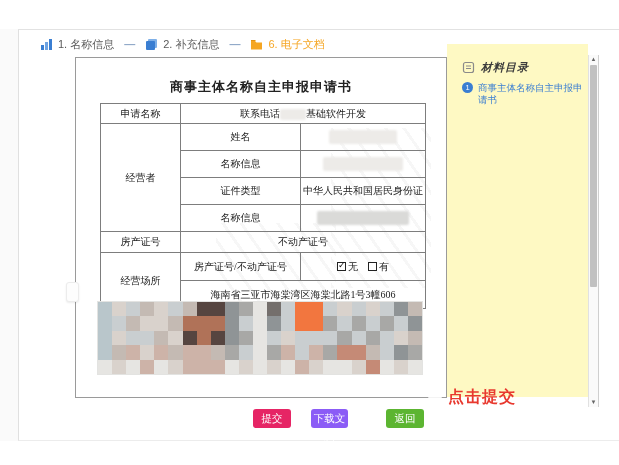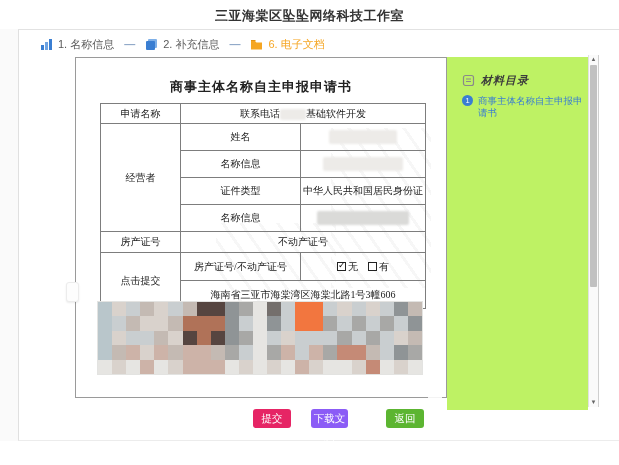--- a/index.html
+++ b/index.html
@@ -50,21 +50,21 @@
   
   #mosaic { position:absolute; left:22px; top:244px; width:324px; height:72px;
     display:grid; grid-template-columns:repeat(23,1fr); grid-template-rows:repeat(5,1fr);
     outline:1px solid #e3e3e1; }
 
   
   #handle { position:absolute; left:66px; top:282px; width:13px; height:20px; background:#fdfdfd;
     border:1px solid #ececec; border-radius:3px; box-shadow:0 1px 2px rgba(0,0,0,.08); }
 
   
-  #sidebar { position:absolute; left:447px; top:57px; width:141px; height:353px; background:#bef264; }
+  #sidebar { position:absolute; left:447px; top:44px; width:141px; height:353px; background:#fef9c3; }
   #catalog-head { position:absolute; left:15px; top:16px; display:flex; align-items:center; gap:6px; }
   #catalog-title { font-size:11px; font-weight:bold; font-style:italic; color:#3c3c3c; letter-spacing:1px; }
   .cat-item { position:absolute; left:15px; top:38px; display:flex; align-items:flex-start; gap:5px; cursor:pointer; }
   .cat-dot { width:11px; height:11px; border-radius:50%; background:#3a7ed2; color:#fff; font-size:7.5px;
     line-height:11px; text-align:center; flex:0 0 auto; font-family:"Liberation Sans",sans-serif; }
   .cat-label { font-size:9.5px; color:#3a7ed2; line-height:12px; }
   .smudge { position:absolute; background:rgba(255,255,255,.88); border-radius:6px; }
 
   
   #scrollbar { position:absolute; left:588px; top:55px; width:11px; height:352px;
@@ -85,21 +85,20 @@
   #btn-back { left:386px; width:38px; background:#5cb531; }
 
   #annotation { position:absolute; left:448px; top:387px; font-size:16px; font-weight:bold;
     color:#e8392f; letter-spacing:1px; }
 </style>
 </head>
 <body>
 
 <div id="stage">
 
-  <div id="page-title">三亚海棠区坠坠网络科技工作室</div>
 
   <div id="left-strip"></div>
   <div id="panel"></div>
 
   <div id="steps">
     <div class="step">
       <svg class="step-ico" viewBox="0 0 13 13">
         <rect x="1" y="7" width="3" height="5" fill="#3a7ed2"></rect>
         <rect x="5" y="4" width="3" height="8" fill="#6ea3e2"></rect>
         <rect x="9" y="1" width="3" height="11" fill="#3a7ed2"></rect>
@@ -158,21 +157,21 @@
       </tr>
       <tr class="rh2">
         <td>名称信息</td>
         <td><span class="blur gray" style="width:92px;height:14px"></span></td>
       </tr>
       <tr class="rh3">
         <td>房产证号</td>
         <td colspan="2">不动产证号</td>
       </tr>
       <tr class="rh4">
-        <td rowspan="2">点击提交</td>
+        <td rowspan="2">经营场所</td>
         <td>房产证号/不动产证号</td>
         <td>
           <span class="cbx checked"></span><span>无</span><span class="cb-gap"></span><span class="cbx"></span><span>有</span>
         </td>
       </tr>
       <tr class="rh4">
         <td colspan="2">海南省三亚市海棠湾区海棠北路1号3幢606</td>
       </tr>
     </tbody>
       </table>
@@ -318,14 +317,15 @@
   <div id="scrollbar">
     <div id="sb-up"></div>
     <div id="sb-thumb"></div>
     <div id="sb-down"></div>
   </div>
 
   <button class="btn" id="btn-submit">提交</button>
   <button class="btn" id="btn-download">下载文档</button>
   <button class="btn" id="btn-back">返回</button>
 
+  <div id="annotation">点击提交</div>
 
 </div>
 
 </body></html>

